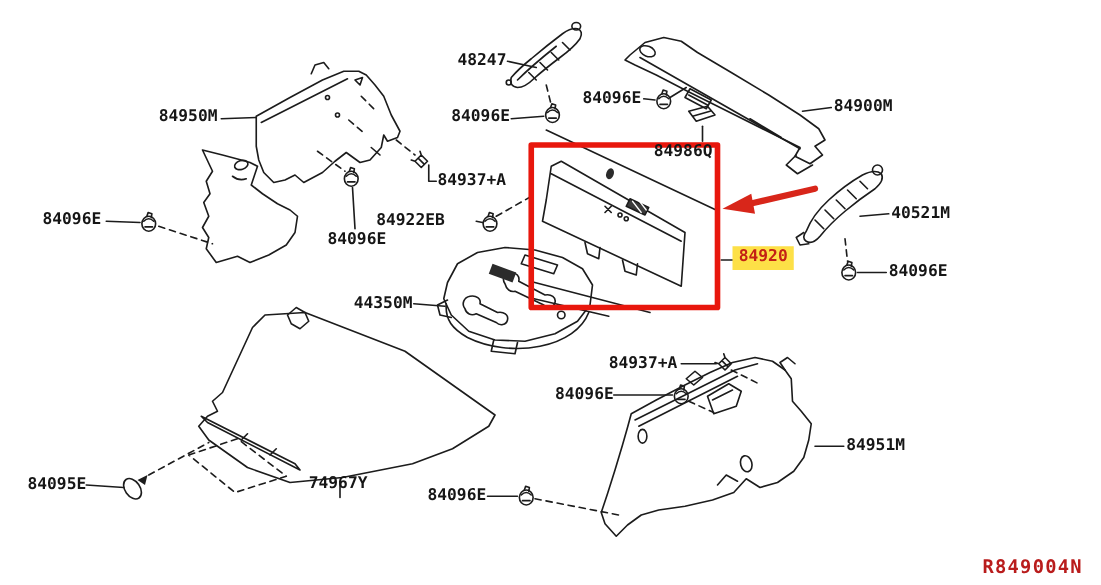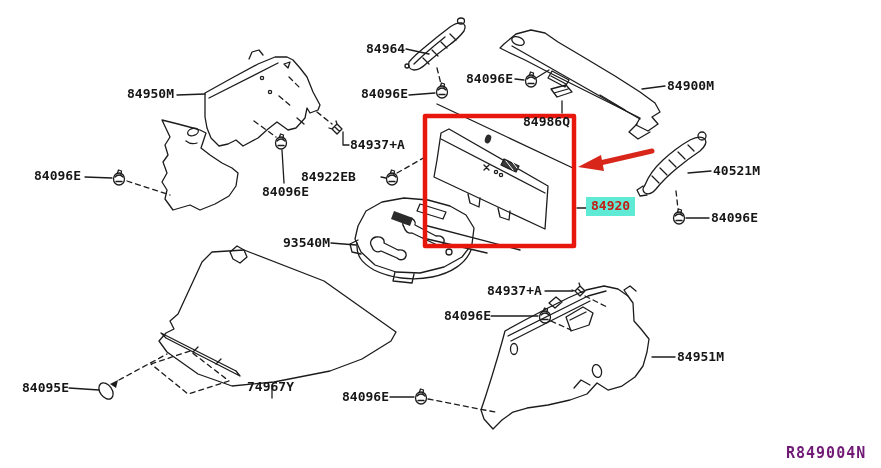--- a/index.html
+++ b/index.html
@@ -1,23 +1,23 @@
 <!DOCTYPE html>
 <html><head>
 <meta charset="utf-8">
 <style>
   html,body{margin:0;padding:0;background:#ffffff;}
   .canvas{position:relative;width:881px;height:468px;background:#ffffff;overflow:hidden;
           font-family:"DejaVu Sans Mono","Liberation Mono",monospace;}
   .art{position:absolute;left:0;top:0;}
   .plabel{position:absolute;font:bold 13px "DejaVu Sans Mono","Liberation Mono",monospace;
           color:#161616;white-space:nowrap;letter-spacing:0;line-height:14px;}
-  .plabel.hl{background:#5eead4;color:#c32015;padding:2px 5px 3px 5px;font-weight:bold;}
+  .plabel.hl{background:#fde047;color:#c32015;padding:2px 5px 3px 5px;font-weight:bold;}
   .diagcode{position:absolute;font:bold 15px "DejaVu Sans Mono","Liberation Mono",monospace;
-            color:#701a75;letter-spacing:1px;}
+            color:#b91c1c;letter-spacing:1px;}
 </style>
 </head>
 <body>
 
 <div class="canvas">
 
 <svg class="art" width="881" height="468" viewBox="0 0 881 468" fill="none" stroke="#1c1c1c" stroke-width="1.3" stroke-linecap="round" stroke-linejoin="round">
 
   <defs>
     <g id="clipsym">
@@ -182,29 +182,29 @@
     <path d="M600,163 L652,151" stroke="#d8261a" stroke-width="5"></path>
     <path d="M578,167 L601,155 L604,171 Z" fill="#d8261a" stroke="none"></path>
   </g>
 </svg>
 
 <div class="plabel" style="left:127px;top:87px">84950M</div>
 <div class="plabel" style="left:34px;top:169px">84096E</div>
 <div class="plabel" style="left:262px;top:185px">84096E</div>
 <div class="plabel" style="left:350px;top:138px">84937+A</div>
 <div class="plabel" style="left:301px;top:170px">84922EB</div>
-<div class="plabel" style="left:366px;top:42px">84964</div>
+<div class="plabel" style="left:366px;top:42px">48247</div>
 <div class="plabel" style="left:361px;top:87px">84096E</div>
 <div class="plabel" style="left:466px;top:72px">84096E</div>
 <div class="plabel" style="left:667px;top:79px">84900M</div>
 <div class="plabel" style="left:523px;top:115px">84986Q</div>
 <div class="plabel hl" style="left:586px;top:197px">84920</div>
 <div class="plabel" style="left:713px;top:164px">40521M</div>
 <div class="plabel" style="left:711px;top:211px">84096E</div>
-<div class="plabel" style="left:283px;top:236px">93540M</div>
+<div class="plabel" style="left:283px;top:236px">44350M</div>
 <div class="plabel" style="left:22px;top:381px">84095E</div>
 <div class="plabel" style="left:247px;top:380px">74967Y</div>
 <div class="plabel" style="left:342px;top:390px">84096E</div>
 <div class="plabel" style="left:487px;top:284px">84937+A</div>
 <div class="plabel" style="left:444px;top:309px">84096E</div>
 <div class="plabel" style="left:677px;top:350px">84951M</div>
 
 <div class="diagcode" style="left:786px;top:444px">R849004N</div>
 
 </div>

